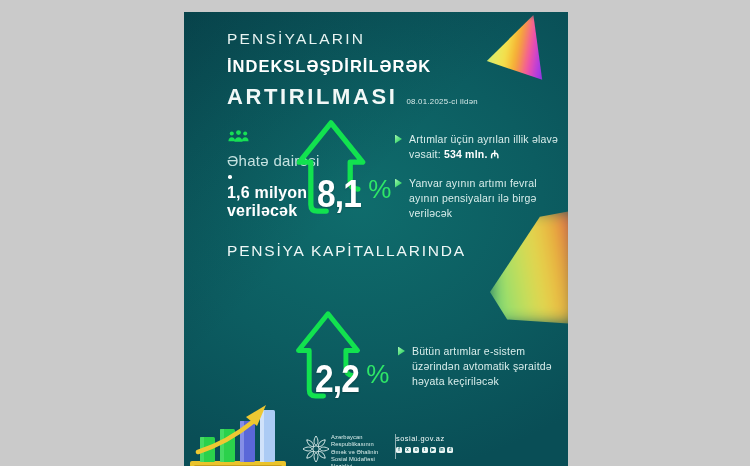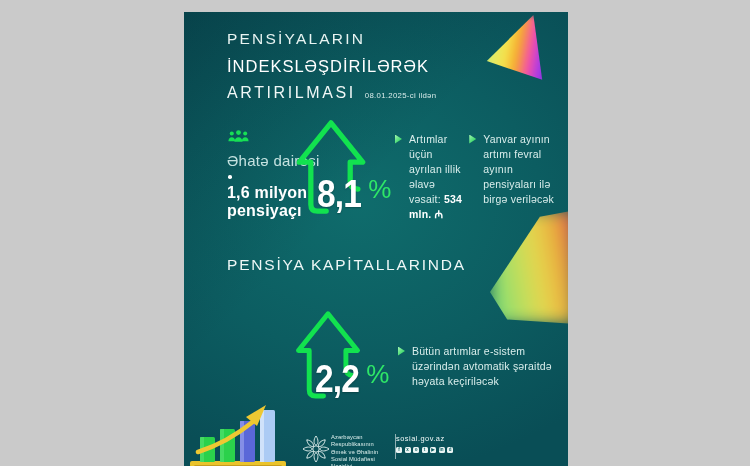--- a/index.html
+++ b/index.html
@@ -25,52 +25,52 @@
   }
   .cone2{
     position:absolute;left:306px;top:198px;width:86px;height:114px;
     background:linear-gradient(80deg,#79e87f 0%,#c8ee62 30%,#ffe44c 55%,#ffb43a 78%,#ff5c48 95%);
     clip-path:polygon(0% 72%,58% 6%,100% 0%,100% 100%,20% 96%);
     filter:blur(8px);opacity:.9;
   }
   
   .title{position:absolute;left:43px;top:18px;color:#fff}
   .t1{font-size:15.5px;font-weight:400;letter-spacing:2.2px;color:#e8f4f2}
-  .t2{font-size:16.5px;font-weight:400;letter-spacing:1px;color:#ffffff;margin-top:9px}
+  .t2{font-size:16.5px;font-weight:700;letter-spacing:1px;color:#ffffff;margin-top:9px}
   .t3row{display:flex;align-items:baseline;gap:9px;margin-top:8px}
-  .t3{font-size:16px;font-weight:400;letter-spacing:2.6px;color:#f1f8f7}
+  .t3{font-size:22px;font-weight:700;letter-spacing:2.6px;color:#f1f8f7}
   .date{font-size:7.8px;color:#d8ebea;letter-spacing:.3px}
   
   .coverage{position:absolute;left:43px;top:117px;width:116px}
   .cov-label{font-size:15px;color:#c5e2e0;margin-top:4px;letter-spacing:.3px}
   .cov-dot{width:3.5px;height:3.5px;border-radius:50%;background:#fff;margin:6px 0 5px 1px}
   .cov-value{font-size:16px;font-weight:700;color:#fff;line-height:18.5px;letter-spacing:.2px}
   
   .arrow1{position:absolute;left:110px;top:106px}
   .arrow2{position:absolute;left:110px;top:292px}
   .pctrow{position:absolute;display:flex;}
   .pct1{left:133px;top:162px}
   .pct2{left:131px;top:347px}
   .num{font-size:39px;font-weight:700;color:#fff;line-height:40px;letter-spacing:-1px;
        display:inline-block;transform:scaleX(.86);transform-origin:left bottom;
        text-shadow:0 1px 2px rgba(0,0,0,.25)}
   .unit{font-size:26px;font-weight:500;color:#2ee667;line-height:30px;margin-left:0px}
   
-  .bullets{position:absolute;left:211px;top:120px;width:164px;display:flex;flex-direction:row;gap:2px}
+  .bullets{position:absolute;left:211px;top:120px;width:164px;display:flex;flex-direction:column;gap:14px}
   .bullet{display:flex;gap:7px}
   .chev{flex:0 0 auto;margin-top:2.5px;width:7px;height:9px;
         background:linear-gradient(135deg,#a4f7b0,#0bc94b);
         clip-path:polygon(0 0,100% 50%,0 100%)}
   .btext{font-size:10.5px;line-height:15px;color:#daeeec;margin:0;letter-spacing:.2px}
   .btext b{color:#fff}
   .bullet3{position:absolute;left:214px;top:332px;width:156px}
   
   .s2{position:absolute;left:43px;top:221px;color:#fff}
   .s2a{font-size:15.5px;font-weight:800;letter-spacing:.6px;color:#fff}
-  .s2b{font-size:15.5px;font-weight:300;letter-spacing:1.8px;color:#eef7f6;margin-top:23px}
+  .s2b{font-size:15.5px;font-weight:300;letter-spacing:1.8px;color:#eef7f6;margin-top:9px}
   
   .chart{position:absolute;left:0px;top:388px}
   
   .footer{position:absolute;left:117px;top:422px;display:flex;align-items:flex-start;}
   .ministry{font-size:5.8px;line-height:7.3px;color:#dcefed;width:64px;letter-spacing:.1px}
   .vline{width:1px;height:25px;background:rgba(255,255,255,.55)}
   .sitecol{display:flex;flex-direction:column;gap:4px}
   .site{font-size:7.4px;color:#f2faf9;letter-spacing:.5px}
   .icons{display:flex;gap:2.5px}
   .sicon{width:6px;height:6px;border-radius:1.5px;background:#e9f4f3;color:#0c5d61;
@@ -100,21 +100,21 @@
           <path d="M1.5 12.4c0-2.6 1.6-4.2 3.5-4.2s3.5 1.6 3.5 4.2z"></path>
         <circle cx="12" cy="3.4" r="2.5"></circle>
           <path d="M7.8 13c0-3 1.9-4.8 4.2-4.8s4.2 1.8 4.2 4.8z"></path>
         <circle cx="19" cy="4.4" r="2.1"></circle>
           <path d="M15.5 12.4c0-2.6 1.6-4.2 3.5-4.2s3.5 1.6 3.5 4.2z"></path>
       </g>
     </svg>
     <div class="cov-label">Əhatə dairəsi</div>
     <div class="cov-dot"></div>
     <div class="cov-value">1,6 milyon</div>
-    <div class="cov-value">pensiyaçı</div>
+    <div class="cov-value">veriləcək</div>
   </div>
 
   <svg class="arrow1" width="74" height="96" viewBox="0 0 76 100">
     <path d="M 33,97 L 24,97 Q 17,97 17,90 L 17,46 L 5,46 L 38,5 L 71,46 L 58,46 L 58,66 Q 58,74 66,74" fill="none" stroke="#12e24f" stroke-width="5.5" stroke-linecap="round" stroke-linejoin="round"></path>
   </svg>
   <div class="pctrow pct1">
     <span class="num">8,1</span>
     <span class="unit">%</span>
   </div>
 

